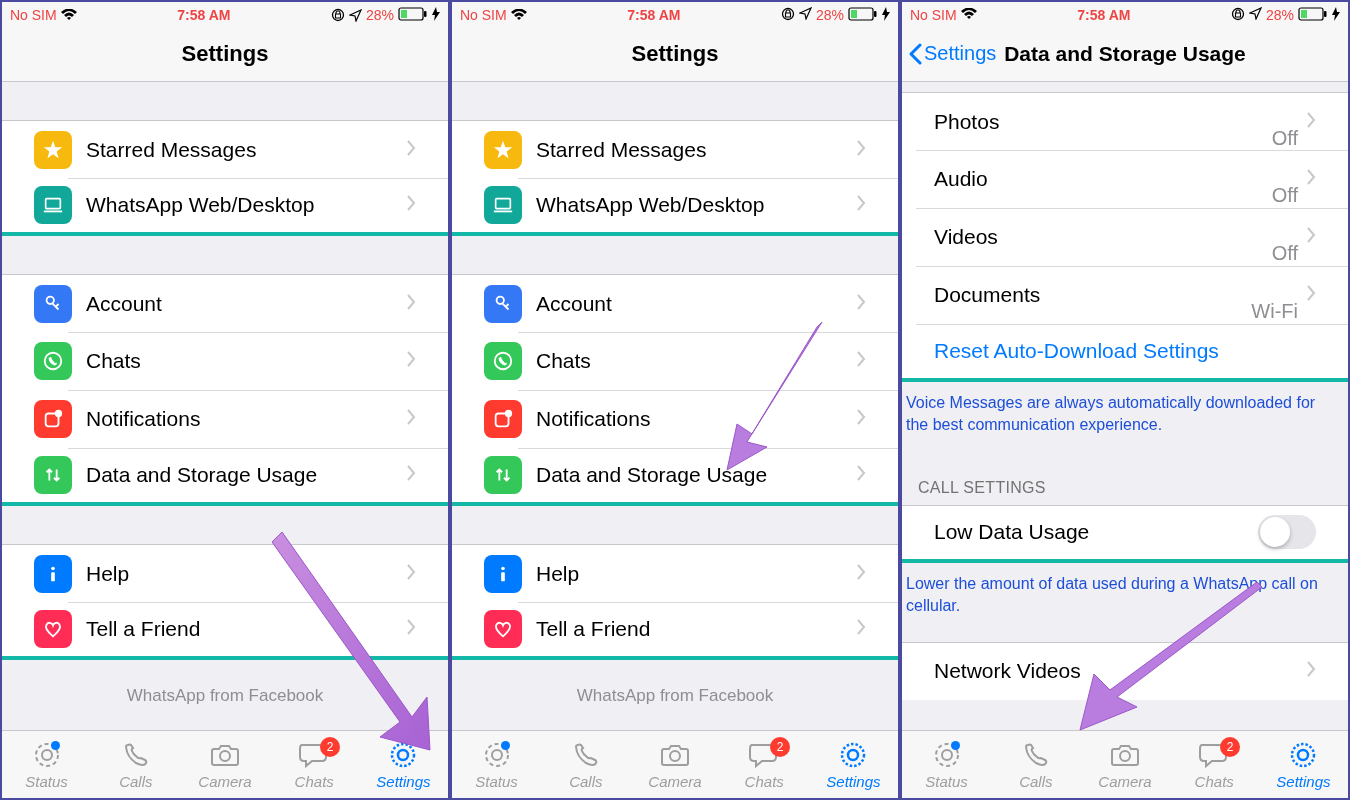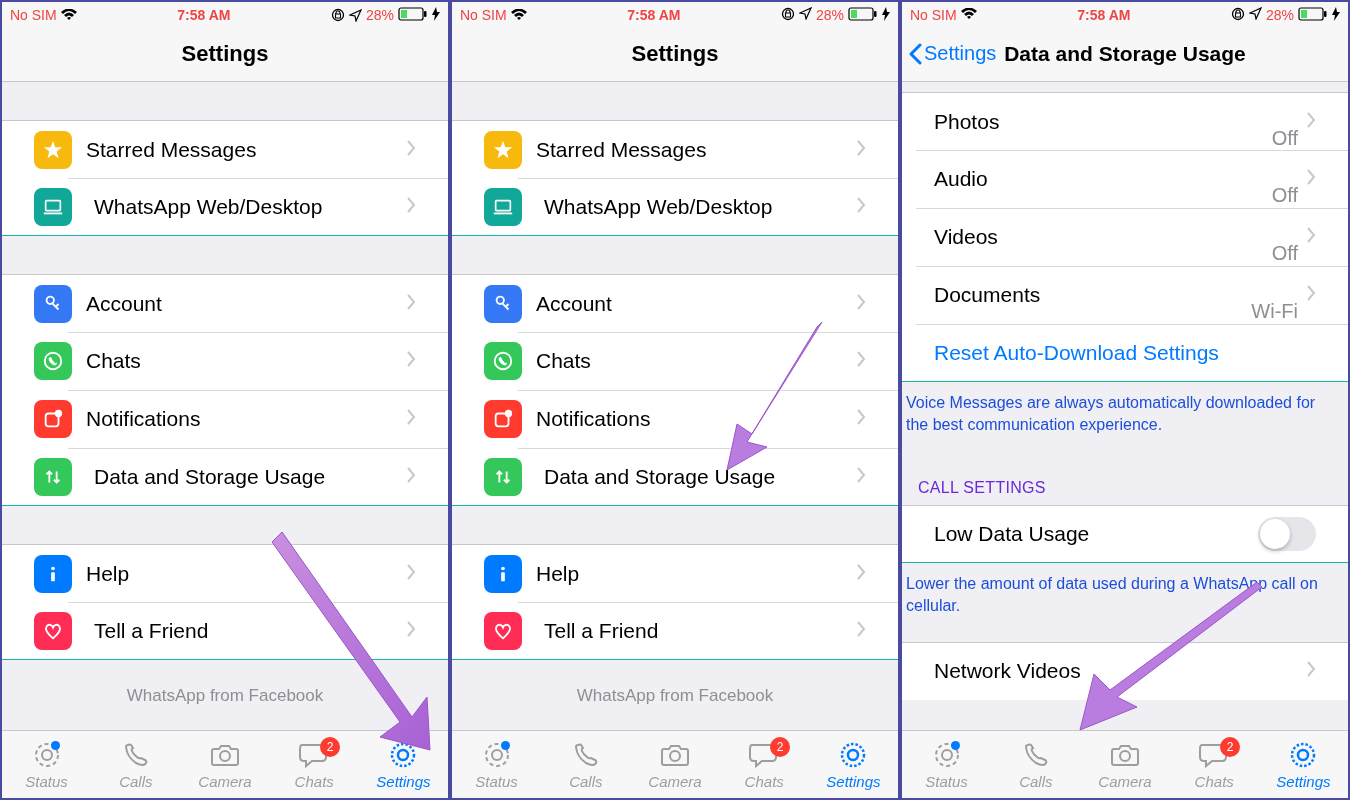--- a/index.html
+++ b/index.html
@@ -79,42 +79,42 @@
     position:absolute;
     top:0;
     left: 66px;
     right:0;
     height:1px;
     background:#d9d9dd;
   }
   .cell.noicon + .cell.noicon::before,
   .cell.noicon.sep-top::before { left: 14px; }
   .group-top { border-top: 1px solid #c7c7cc; }
-  .group-bottom { border-bottom: 1px solid #14b8a6; gap: 8px; }
+  .group-bottom { border-bottom: 4px solid #14b8a6; }
   .cell-icon {
     width: 38px; height: 38px;
     border-radius: 8px;
     display: flex;
     align-items: center;
     justify-content: center;
     margin-right: 14px;
     flex: 0 0 38px;
   }
   .cell-label { flex: 1; font-size: 21px; color:#000; }
   .cell-value { color:#8e8e93; font-size: 20px; margin-right: 8px; margin-top: 33px; }
   .chev { color:#c7c7cc; }
   .link-cell .cell-label { color:#007aff; }
   .footer-text {
     color:#1d4ed8;
     font-size: 16px;
     padding: 10px 16px 18px 4px;
     line-height: 1.4;
   }
   .section-header {
-    color:#6d28d9;
+    color:#737373;
     font-size: 16px;
     padding: 24px 16px 8px 16px;
     letter-spacing: 0.3px;
   }
   .brand-footer {
     text-align: center;
     color:#8e8e93;
     font-size: 17px;
     padding: 26px 0 14px 0;
   }

